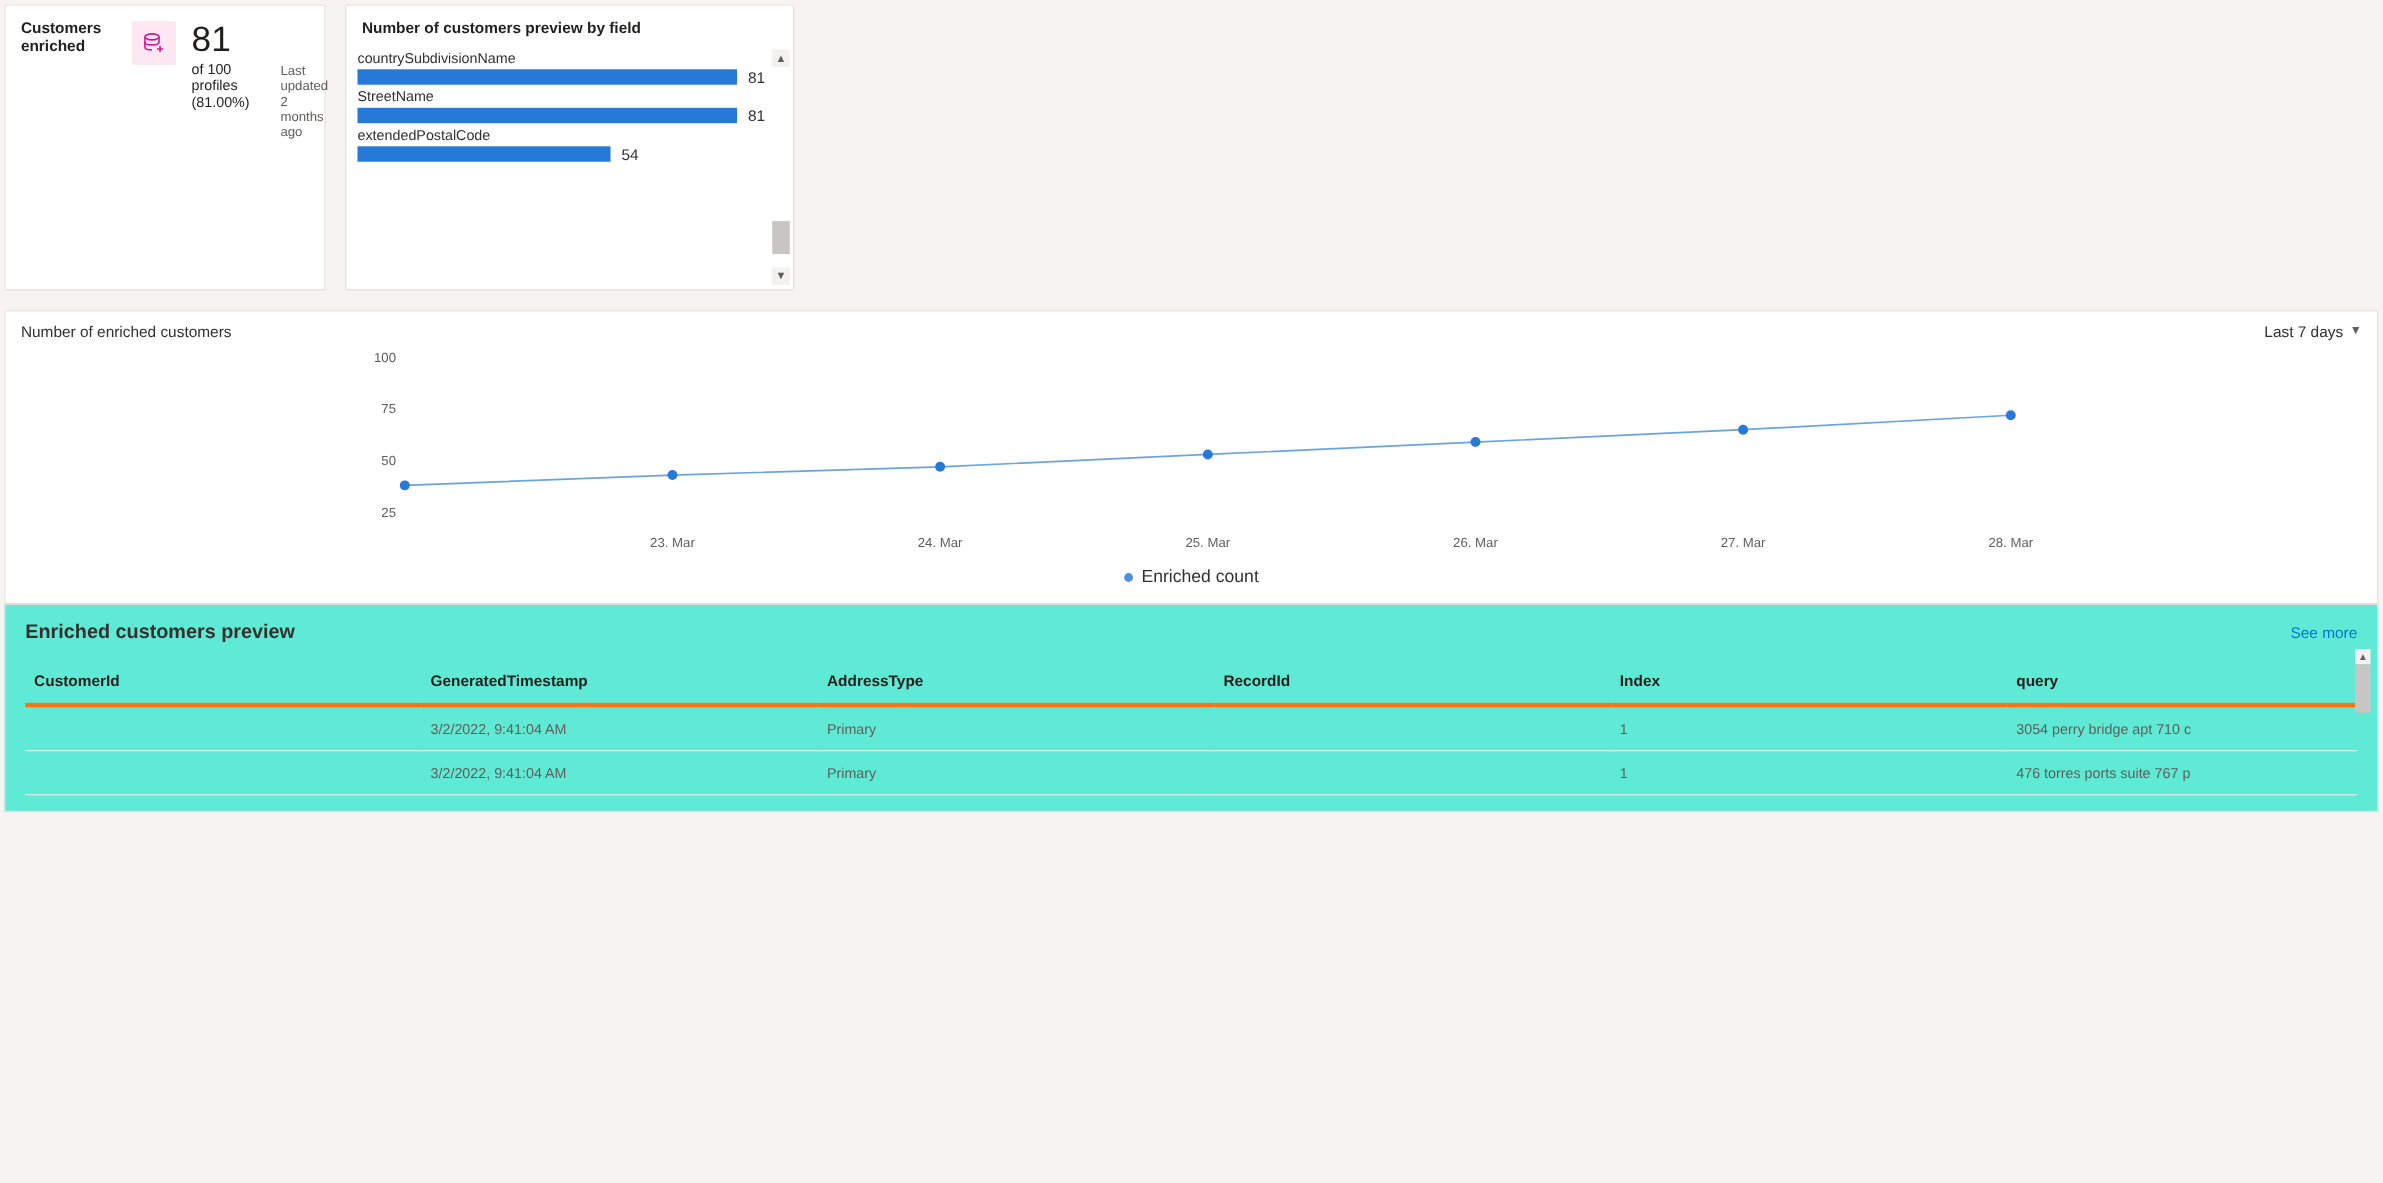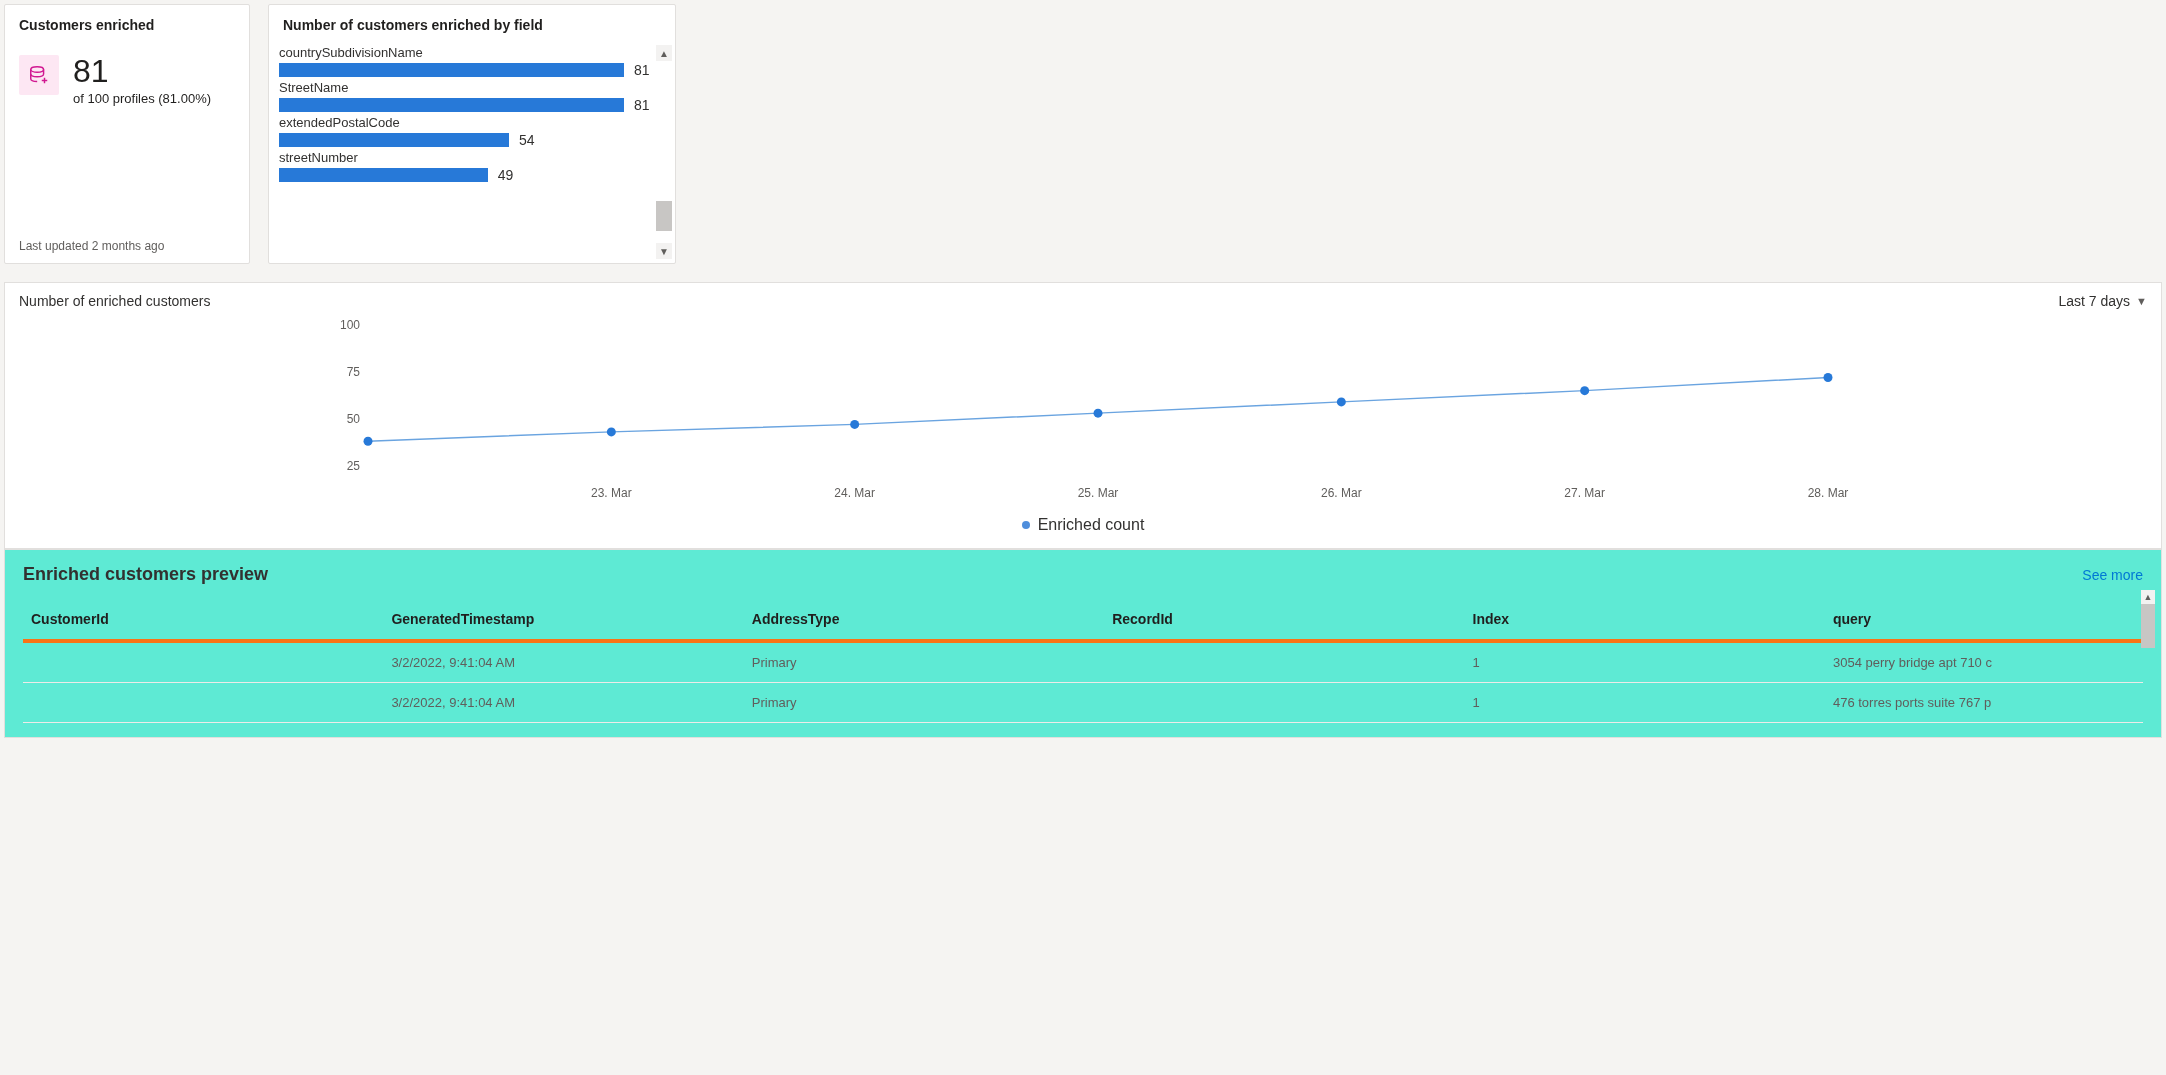--- a/index.html
+++ b/index.html
@@ -21,21 +21,21 @@
     border-radius: 2px;
     position: relative;
   }
   .card-title {
     font-weight: 600;
     font-size: 14px;
     padding: 12px 14px 8px 14px;
     color: #201f1e;
   }
   
-  .cust-card { width: 246px; height: 260px; display:flex; flex-direction:column;}
+  .cust-card { width: 292px; height: 260px; display:flex; flex-direction:row;}
   .cust-body { display:flex; padding: 14px 14px 0 14px; gap: 14px; flex:1;}
   .cust-icon-wrap {
     width: 40px; height: 40px;
     background: #fde7f3;
     border-radius: 2px;
     display:flex; align-items:center; justify-content:center;
     flex-shrink:0;
   }
   .cust-icon-wrap svg { width:22px; height:22px; }
   .cust-num { font-size: 32px; font-weight: 400; line-height: 1; color:#201f1e;}
@@ -102,21 +102,21 @@
       </div>
       <div>
         <div class="cust-num">81</div>
         <div class="cust-sub">of 100 profiles (81.00%)</div>
       </div>
     </div>
     <div class="cust-footer">Last updated 2 months ago</div>
   </div>
 
   <div class="card field-card">
-    <div class="card-title">Number of customers enriched by field</div>
+    <div class="card-title">Number of customers preview by field</div>
     <div class="field-body">
       <div class="arrow-btn" style="top:4px">▲</div>
       <div class="arrow-btn" style="bottom:4px">▼</div>
       <div style="position:absolute; right:3px; top:160px; width:16px; height:30px; background:#c8c6c4;"></div>
       <div class="field-scroll" id="barchart">
           <div class="barrow">
             <div class="barlabel">countrySubdivisionName</div>
             <div class="barline">
               <div class="bar" style="width:345px"></div>
               <div class="barval">81</div>
@@ -129,27 +129,20 @@
               <div class="barval">81</div>
             </div>
           </div>
           <div class="barrow">
             <div class="barlabel">extendedPostalCode</div>
             <div class="barline">
               <div class="bar" style="width:230px"></div>
               <div class="barval">54</div>
             </div>
           </div>
-          <div class="barrow">
-            <div class="barlabel">streetNumber</div>
-            <div class="barline">
-              <div class="bar" style="width:208.70370370370372px"></div>
-              <div class="barval">49</div>
-            </div>
-          </div>
         </div>
     </div>
   </div>
 </div>
 
 <div class="line-panel">
   <div class="line-head">
     <div class="line-title">Number of enriched customers</div>
     <div class="range-sel">
       <span>Last 7 days</span>

